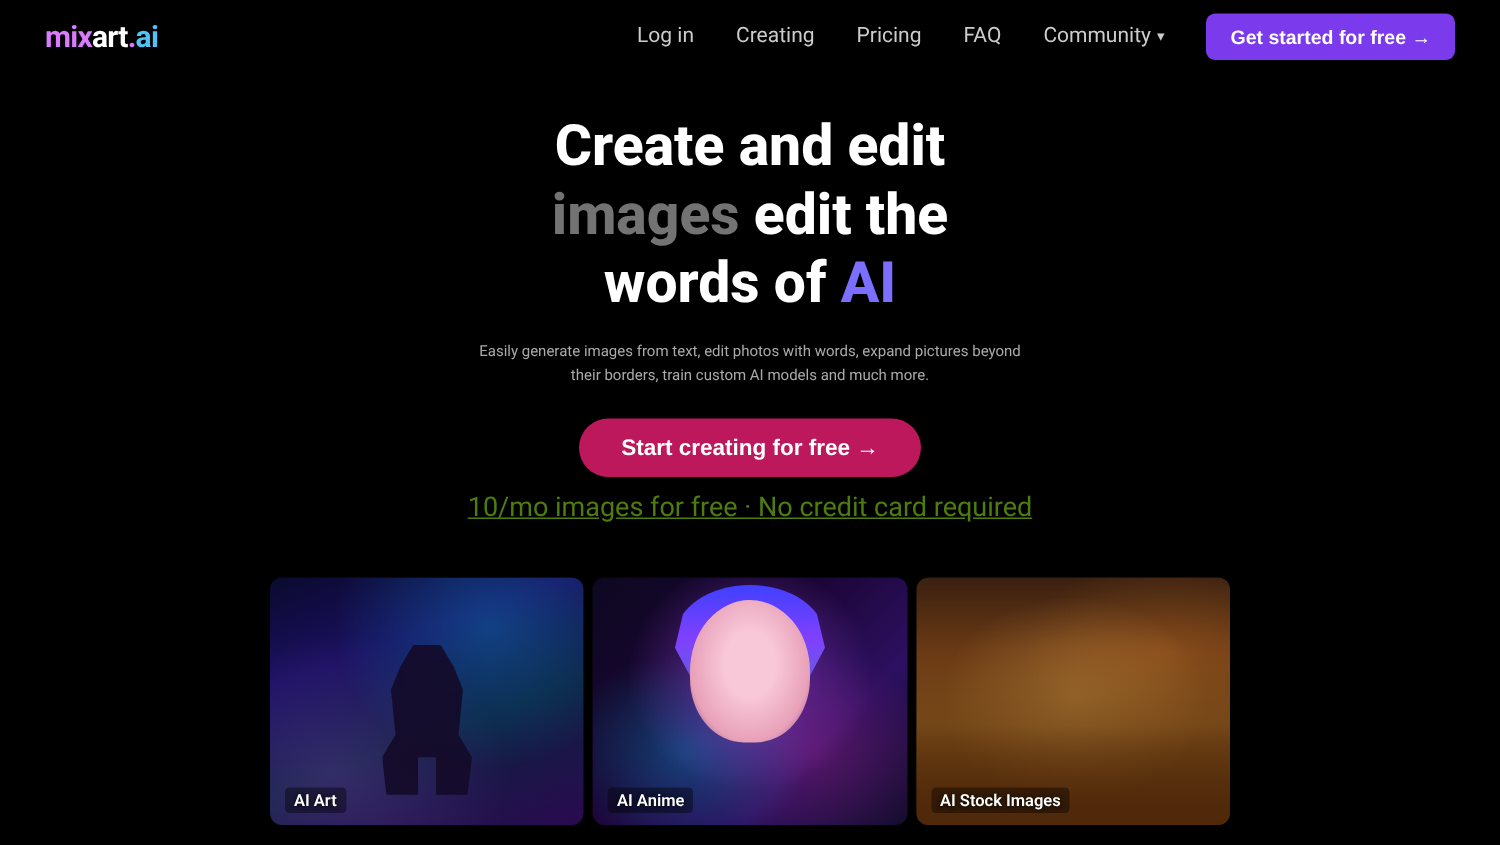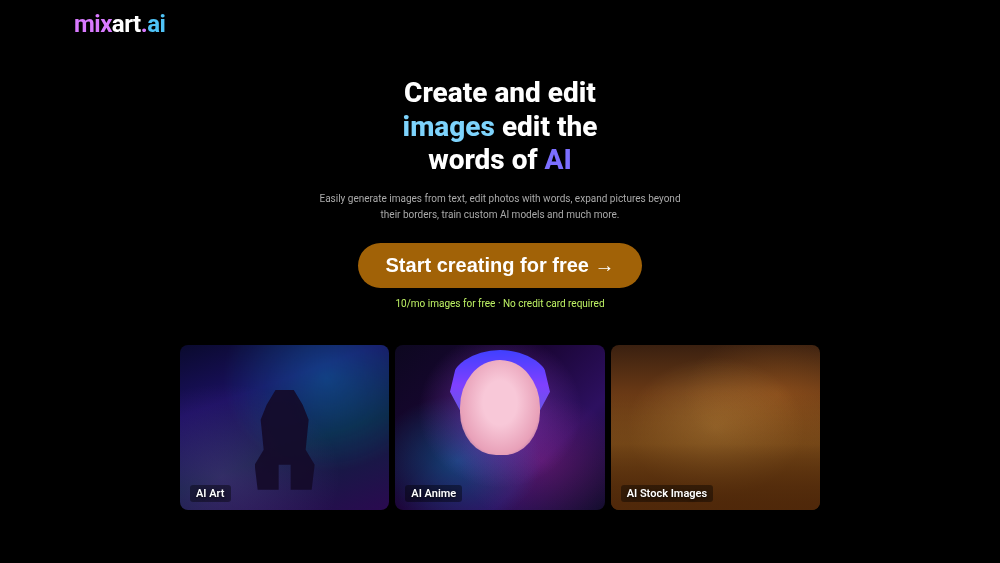--- a/index.html
+++ b/index.html
@@ -19,24 +19,23 @@
       align-items: center;
       justify-content: space-between;
       padding: 0 30px;
       height: 48px;
       background: #000;
       position: relative;
       z-index: 10;
     }
 
     .logo {
-      font-size: 24px;
+      font-size: 20px;
       font-weight: 700;
       letter-spacing: -0.5px;
-      margin-left: 44px;
     }
     .logo-mix { color: #d97aff; }
     .logo-art { color: #fff; }
     .logo-dot { color: #d97aff; }
     .logo-ai  { color: #4fc3f7; }
 
     .nav-links {
       display: flex;
       align-items: center;
       gap: 28px;
@@ -75,56 +74,57 @@
       white-space: nowrap;
     }
 
     
     .hero {
       text-align: center;
       padding: 28px 20px 20px;
     }
 
     .hero h1 {
-      font-size: 28px;
+      font-size: 38px;
       font-weight: 800;
       line-height: 1.2;
       color: #fff;
     }
 
-    .hero h1 .highlight-purple { color: #7dd3fc; }
+    .hero h1 .highlight-purple { color: #737373; }
     .hero h1 .highlight-blue   { color: #7c6fff; }
 
     .hero p {
       font-size: 10px;
       color: #aaa;
       max-width: 380px;
       margin: 14px auto 0;
       line-height: 1.6;
     }
 
     .btn-start {
       display: inline-flex;
       align-items: center;
       gap: 8px;
-      background: #a16207;
+      background: #be185d;
       color: #fff;
       border: none;
       border-radius: 24px;
       padding: 11px 28px;
-      font-size: 20px;
+      font-size: 15px;
       font-weight: 600;
       cursor: pointer;
       margin-top: 20px;
     }
 
     .sub-note {
-      font-size: 10px;
-      color: #bef264;
+      font-size: 18px;
+      color: #4d7c0f;
       margin-top: 10px;
+      text-decoration: underline;
     }
 
     
     .image-grid {
       display: grid;
       grid-template-columns: 1fr 1fr 1fr;
       grid-template-rows: 165px 165px;
       gap: 6px;
       padding: 0 180px;
       margin-top: 16px;
@@ -233,20 +233,31 @@
     }
   </style>
 </head>
 <body>
 
 <nav>
   <div class="logo">
     <span class="logo-mix">mix</span><span class="logo-art">art</span><span class="logo-dot">.</span><span class="logo-ai">ai</span>
   </div>
 
+  <div class="nav-links">
+    <a class="nav-link">Log in</a>
+    <a class="nav-link">Creating</a>
+    <a class="nav-link">Pricing</a>
+    <a class="nav-link">FAQ</a>
+    <div class="nav-community nav-link">
+      <span>Community</span>
+      <span class="chevron">▾</span>
+    </div>
+    <button class="btn-cta">Get started for free →</button>
+  </div>
 </nav>
 
 <div class="hero">
   <h1>
     <span>Create and edit</span><br>
     <span class="highlight-purple">images</span>
     <span> edit the</span><br>
     <span>words of </span>
     <span class="highlight-blue">AI</span>
   </h1>

